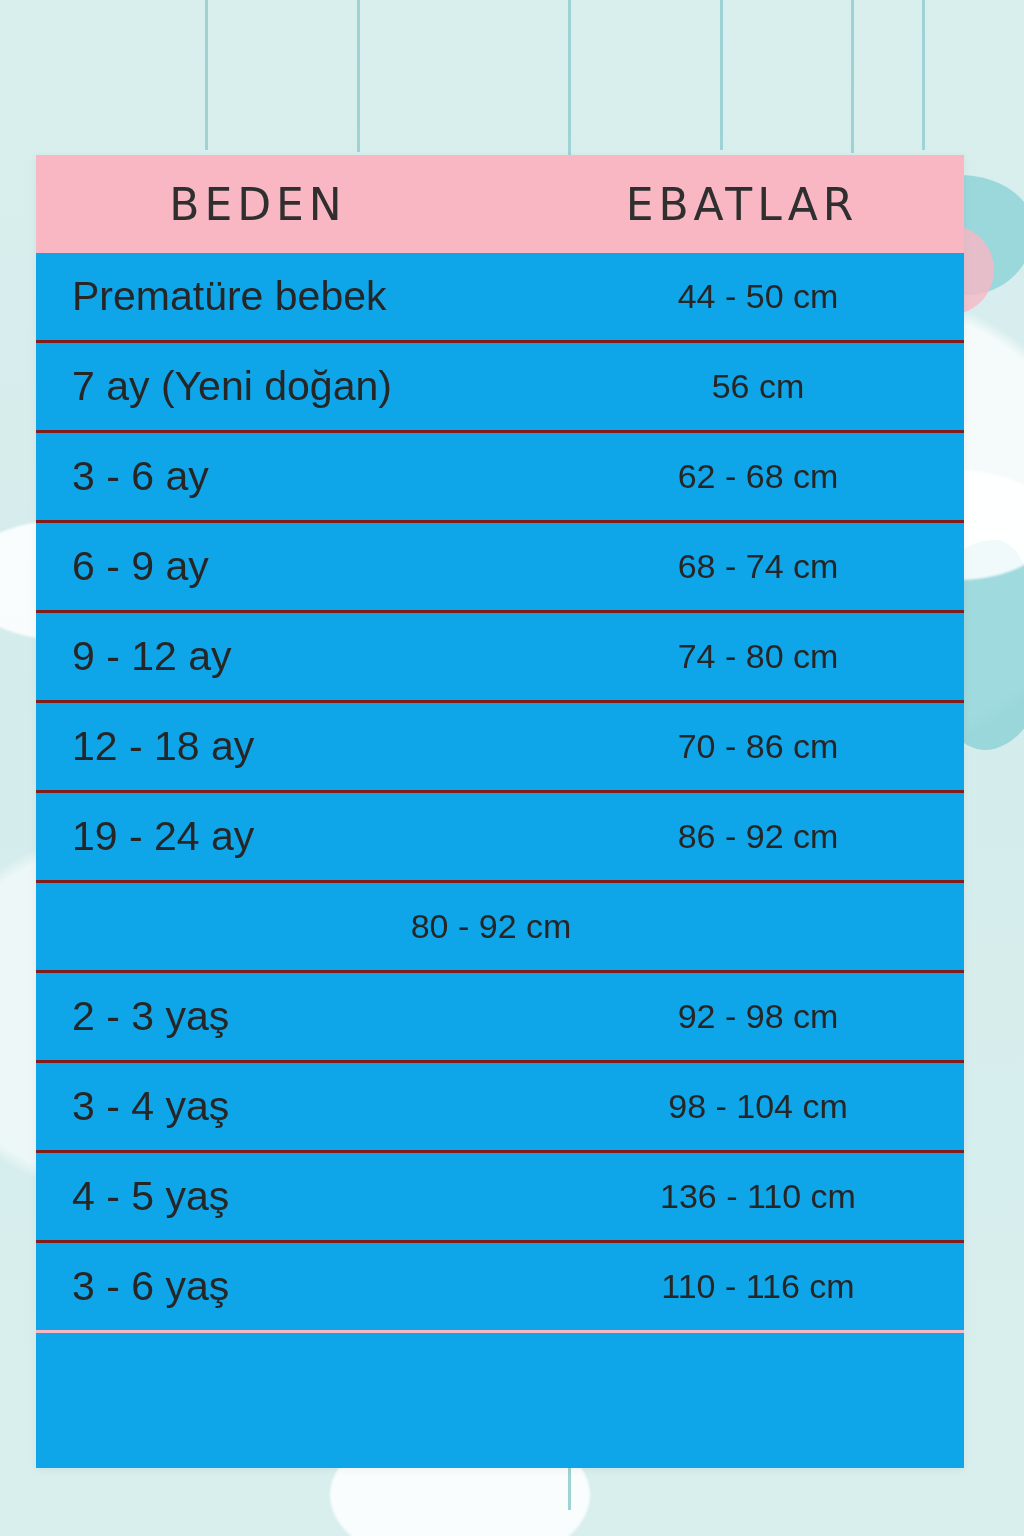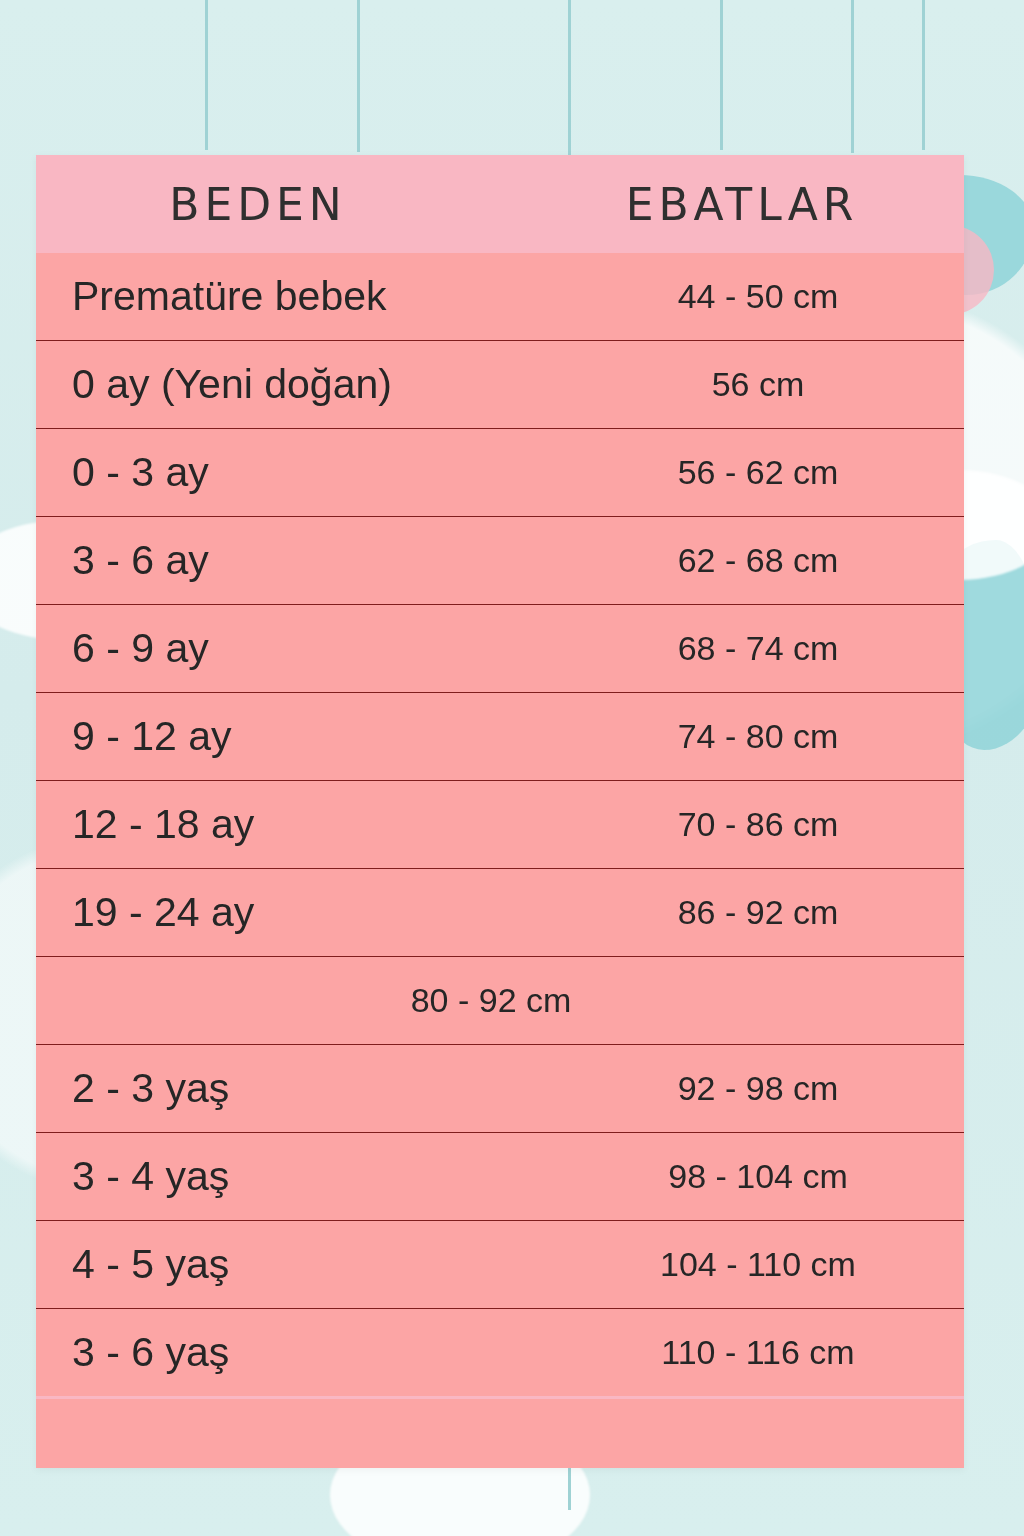--- a/index.html
+++ b/index.html
@@ -99,21 +99,21 @@
   .string.s5 { left: 851px;  height: 153px; }
   .string.s6 { left: 922px;  height: 150px; }
 
   
   .card {
     position: absolute;
     left: 36px;
     top: 155px;
     width: 928px;
     height: 1313px;
-    background: #fca5a5;
+    background: #0ea5e9;
     box-shadow: 0 2px 8px rgba(0,0,0,0.05);
   }
 
   .table-head {
     display: flex;
     height: 98px;
     background: #f9b7c3;
     align-items: center;
   }
   .head-cell {
@@ -128,21 +128,21 @@
   .head-cell.left { text-align: center; padding-right: 40px; }
   .head-cell.right { text-align: center; }
 
   .rows {
     display: block;
   }
   .row {
     display: flex;
     height: 87px;
     align-items: center;
-    border-bottom: 1px solid #7f1d1d;
+    border-bottom: 3px solid #7f1d1d;
     position: relative;
   }
   .row:last-child { border-bottom: 3px solid #f9b7c3; }
 
   .cell-size {
     flex: 0 0 498px;
     padding-left: 36px;
     font-size: 41px;
     color: #262626;
     font-family: "Liberation Sans", sans-serif;
@@ -200,26 +200,22 @@
     <div class="head-cell left">BEDEN</div>
     <div class="head-cell right">EBATLAR</div>
   </div>
 
   <div class="rows" id="rows-container">
       <div class="row">
         <div class="cell-size">Prematüre bebek</div>
         <div class="cell-dim">44 - 50 cm</div>
       </div>
       <div class="row">
-        <div class="cell-size">0 ay (Yeni doğan)</div>
+        <div class="cell-size">7 ay (Yeni doğan)</div>
         <div class="cell-dim">56 cm</div>
-      </div>
-      <div class="row">
-        <div class="cell-size">0 - 3 ay</div>
-        <div class="cell-dim">56 - 62 cm</div>
       </div>
       <div class="row">
         <div class="cell-size">3 - 6 ay</div>
         <div class="cell-dim">62 - 68 cm</div>
       </div>
       <div class="row">
         <div class="cell-size">6 - 9 ay</div>
         <div class="cell-dim">68 - 74 cm</div>
       </div>
       <div class="row">
@@ -240,21 +236,21 @@
       <div class="row">
         <div class="cell-size">2 - 3 yaş</div>
         <div class="cell-dim">92 - 98 cm</div>
       </div>
       <div class="row">
         <div class="cell-size">3 - 4 yaş</div>
         <div class="cell-dim">98 - 104 cm</div>
       </div>
       <div class="row">
         <div class="cell-size">4 - 5 yaş</div>
-        <div class="cell-dim">104 - 110 cm</div>
+        <div class="cell-dim">136 - 110 cm</div>
       </div>
       <div class="row">
         <div class="cell-size">3 - 6 yaş</div>
         <div class="cell-dim">110 - 116 cm</div>
       </div>
     </div>
 
   <div class="card-footer"></div>
 </div>
 

